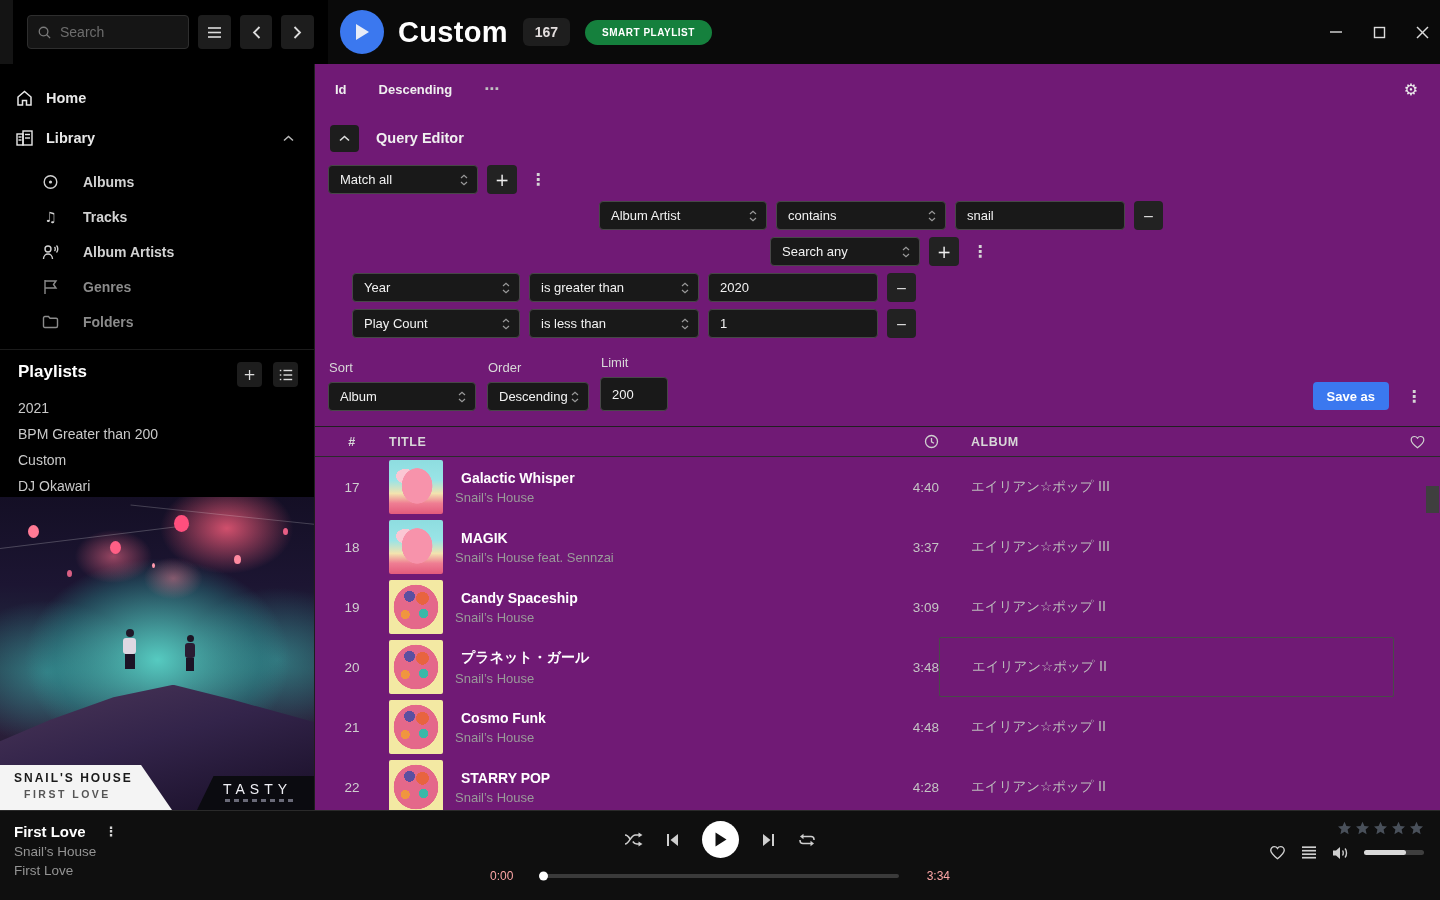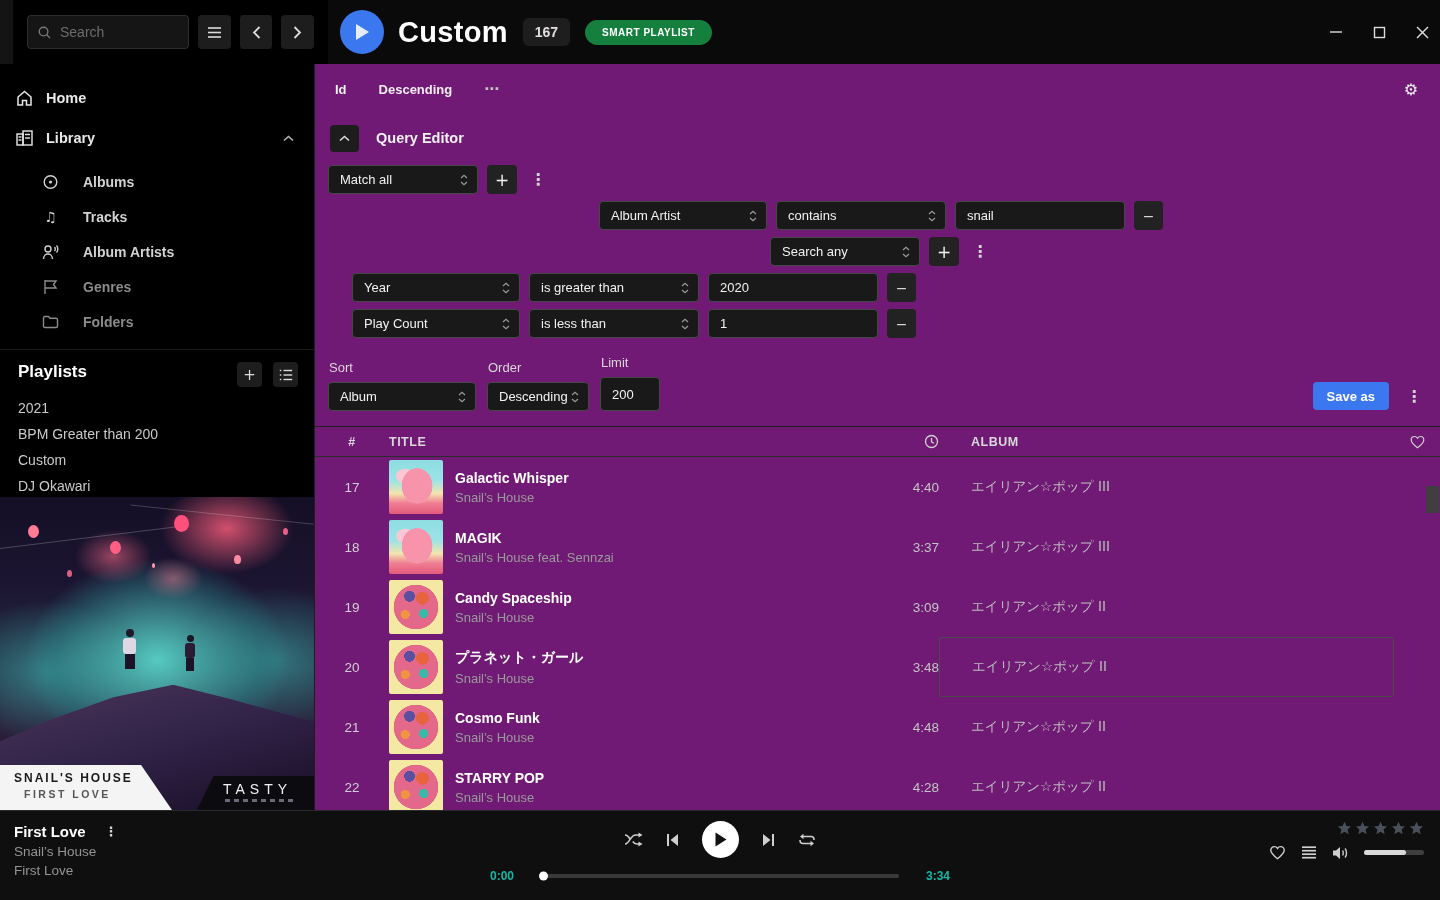--- a/index.html
+++ b/index.html
@@ -90,21 +90,21 @@
   .w-match { width:150px;gap:12px; } .w-field { width:168px; } .w-op { width:170px; }
   .q-input { height:29px; width:170px; background:#191919; border:1px solid #474747; border-radius:4px; color:#f2f2f2; font-size:13px; font-family:inherit; padding:0 11px; outline:none; }
   .mini-btn { width:30px; height:29px; background:#222; border-radius:4px; border:none; color:#eee; font-size:17px; display:flex; align-items:center; justify-content:center; cursor:pointer; font-family:"DejaVu Sans",sans-serif; }
   .kebab { color:#d5d5d5; font-size:16px; font-weight:700; padding:0 4px; cursor:pointer; font-family:"DejaVu Sans",sans-serif; }
   .minus-btn { width:29px; height:29px; background:#222; border-radius:4px; border:none; color:#ddd; font-size:14px; display:flex; align-items:center; justify-content:center; cursor:pointer; font-family:"DejaVu Sans",sans-serif; }
 
   .sort-row { display:flex; align-items:flex-end; margin:17px 0 0 0; }
   .sr-col { margin-right:11px; }
   .sr-label { font-size:13px; color:#d8d8d8; margin:0 0 7px 1px; }
   .w-sort { width:148px; } .w-order { width:102px; }
-  .limit-input { width:60px; height:29px; background:#191919; border:1px solid #474747; border-radius:4px; color:#f2f2f2; font-size:13px; font-family:inherit; padding:16px 11px; outline:none; }
+  .limit-input { width:68px; height:29px; background:#191919; border:1px solid #474747; border-radius:4px; color:#f2f2f2; font-size:13px; font-family:inherit; padding:16px 11px; outline:none; }
   .sr-right { margin-left:auto; display:flex; align-items:center; gap:13px; padding-bottom:1px; }
   .save-btn { background:#3b78ef; color:#fff; border:none; border-radius:4px; height:28px; padding:0 14px; font-size:13px; font-weight:700; font-family:inherit; cursor:pointer; }
 
   
   .ttable { margin-top:15px; }
   .t-grid { display:grid; grid-template-columns:74px 66px auto 70px 455px 46px; align-items:center; }
   .t-head { height:31px; border-top:1px solid #202020; border-bottom:1px solid #2b2b2b; color:#d8d8d8; font-size:12.5px; font-weight:600; letter-spacing:.5px; }
   .th-num { text-align:center; }
   .th-title { grid-column:2/4; }
   .th-clock { justify-self:end; display:flex; }
@@ -120,40 +120,40 @@
     }
   .thumb.art-b { background:
       radial-gradient(6px 6px at 38% 30%, #5a4fa0 0 90%, transparent 92%),
       radial-gradient(5px 5px at 64% 62%, #3bb8a8 0 90%, transparent 92%),
       radial-gradient(5px 5px at 30% 64%, #f0953f 0 90%, transparent 92%),
       radial-gradient(7px 7px at 62% 34%, #e8643f 0 90%, transparent 92%),
       radial-gradient(23px 23px at 50% 50%, #e4688a 0 96%, transparent 98%),
       #f3e9a3;
     }
   .t-titles { padding-right:10px; overflow:hidden; }
-  .t-title { font-size:14px; font-weight:600; color:#fff; white-space:nowrap; }
+  .t-title { font-size:14px; font-weight:600; color:#fff; white-space:nowrap;margin-left:6px; }
   .t-artist { font-size:13px; color:#9a9a9a; margin-top:4px; white-space:nowrap; }
   .t-dur { text-align:right; color:#c4c4c4; font-size:13.5px; }
   .t-album-box { height:100%; display:flex; align-items:center; padding-left:32px; color:#bdbdbd; font-size:13.5px;
     font-family:"DejaVu Sans","Liberation Sans",sans-serif; }
   .t-album-box.focused { border:1px solid #4a4a4a; border-radius:2px; }
   .scroll-thumb { position:absolute; right:1px; top:422px; width:13px; height:27px; background:#3f3f3f; cursor:pointer; }
 
   
   .player { position:absolute; bottom:0; left:0; width:100%; height:90px; background:#0f0f0f; border-top:1px solid #2a2a2a; }
   .p-left { position:absolute; left:14px; top:12px; }
   .p-title-row { display:flex; align-items:center; gap:15px; }
   .p-title { font-size:15px; font-weight:700; color:#fff; }
   .p-artist, .p-album { font-size:13.5px; color:#949494; margin-top:4px; }
   .p-center { position:absolute; left:50%; transform:translateX(-50%); top:10px; width:460px; }
   .p-controls { display:flex; align-items:center; justify-content:center; gap:23px; }
   .pc-btn { display:flex; align-items:center; justify-content:center; color:#cfcfcf; cursor:pointer; }
   .play-btn { width:37px; height:37px; border-radius:50%; background:#fff; display:flex; align-items:center; justify-content:center; cursor:pointer; }
   .p-progress { display:flex; align-items:center; margin-top:11px; }
-  .p-time { font-size:12px; font-weight:700; color:#14b8a6; width:38px; }
+  .p-time { font-size:12px; font-weight:400; color:#fca5a5; width:38px; }
   .p-time.right { text-align:right; }
   .p-track { flex:1; height:4px; background:#3a3a3a; border-radius:2px; margin:0 13px; position:relative; cursor:pointer; }
   .p-thumb { position:absolute; left:0; top:50%; transform:translate(-2px,-50%); width:9px; height:9px; border-radius:50%; background:#fff; }
   .p-right { position:absolute; right:16px; top:10px; }
   .stars { display:flex; gap:3px; justify-content:flex-end; }
   .star { cursor:pointer; display:flex; }
   .p-icons { display:flex; align-items:center; gap:15px; margin-top:9px; justify-content:flex-end; }
   .p-icons > * { cursor:pointer; display:flex; align-items:center; }
   .vol-track { width:60px; height:5px; background:#3f3f3f; border-radius:3px; position:relative; cursor:pointer; }
   .vol-fill { position:absolute; left:0; top:0; height:100%; width:70%; background:#d9d9d9; border-radius:3px; }

